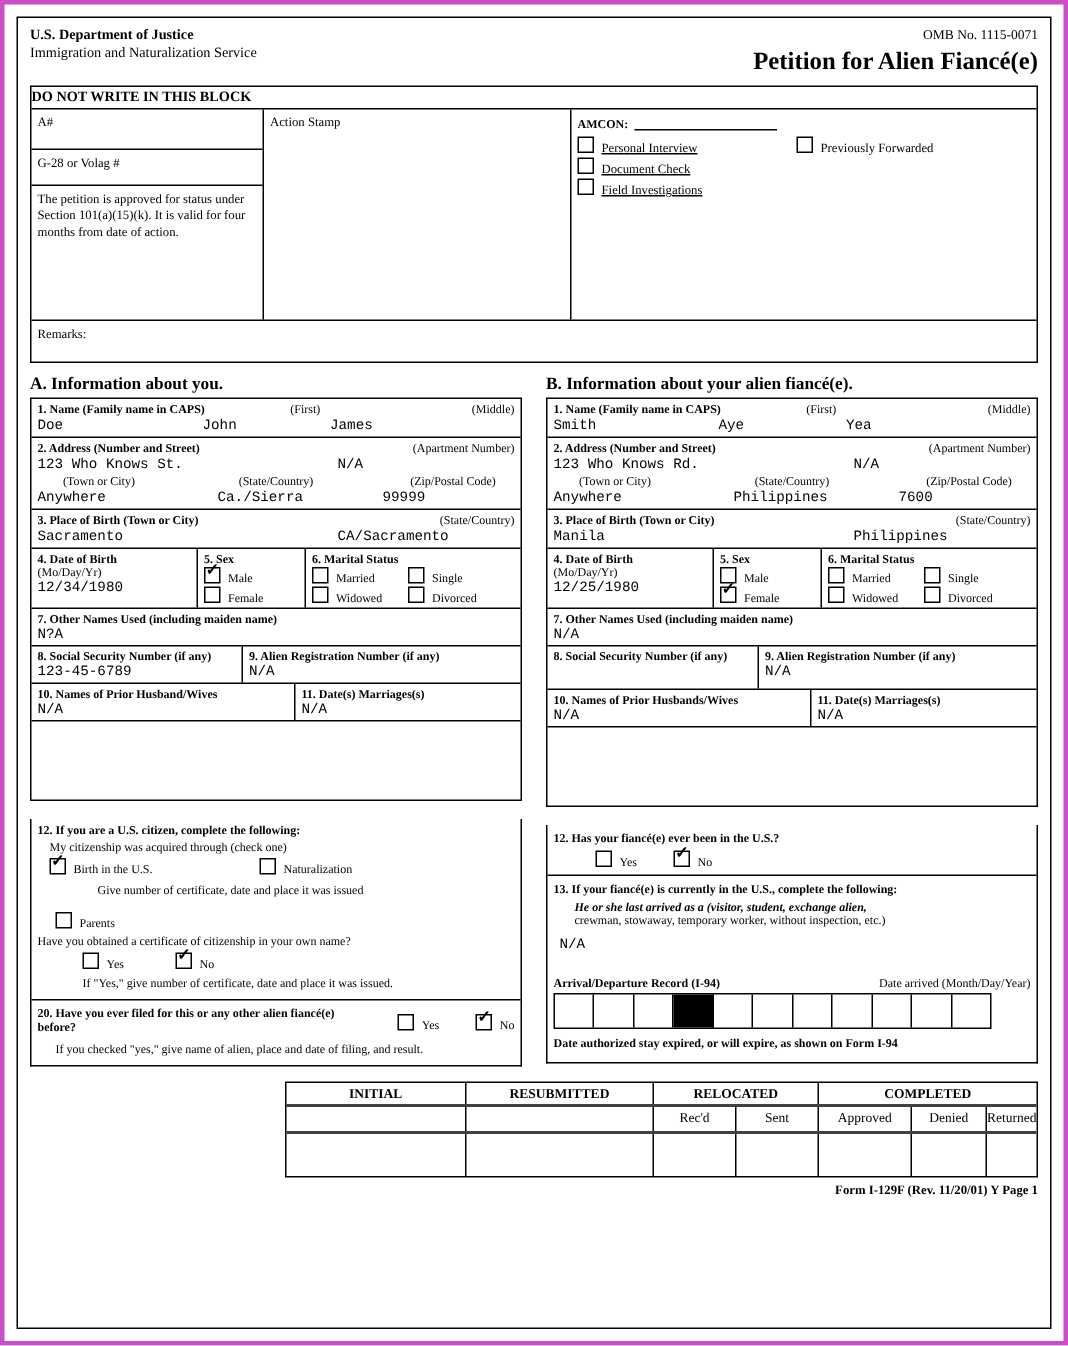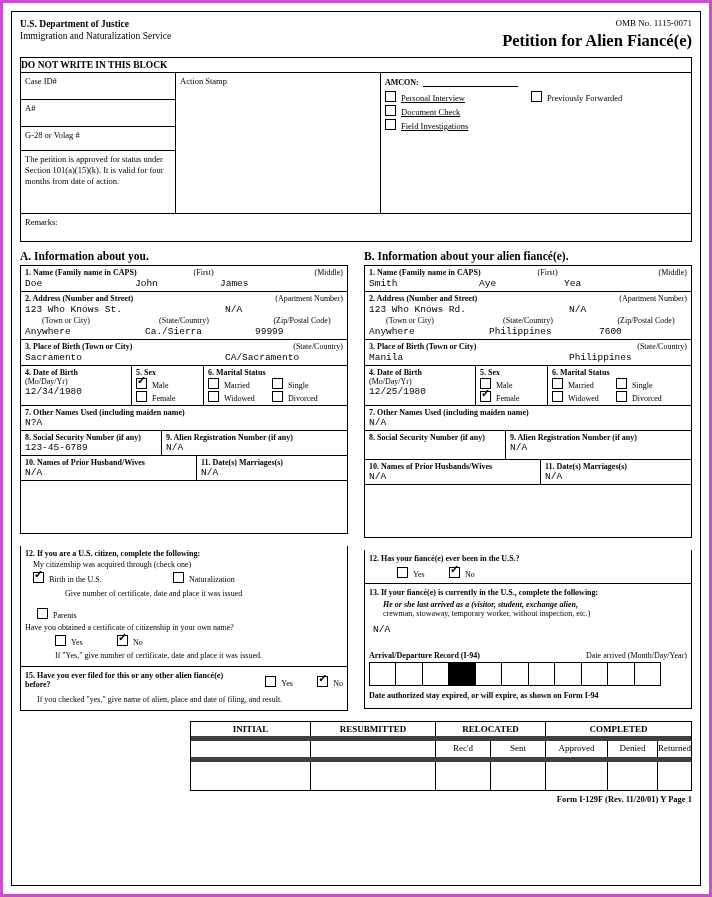--- a/index.html
+++ b/index.html
@@ -52,21 +52,21 @@
   .valrow{display:flex;margin-top:1px;}
   .flexsp{display:flex;justify-content:space-between;gap:36px;}
   .miniopt{font-size:8px;margin-top:1px;white-space:nowrap;}
   .vline{border-left:1px solid #000;}
   .q{font-size:8px;}
   .footer{margin-top:10px;display:flex;justify-content:flex-end;}
   .ftable{border:1.5px solid #000;width:500px;font-size:9px;}
   .ftr{display:flex;}
   .ftd{border-right:1px solid #000;box-sizing:border-box;text-align:center;padding:2px 0;font-weight:bold;}
   .ftd:last-child{border-right:none;}
-  .ftb{border-bottom:5px solid #404040;}
+  .ftb{border-bottom:2px solid #404040;}
   .formid{font-size:8.5px;text-align:right;margin-top:3px;font-weight:bold;}
   .i94{display:flex;border:1px solid #000;height:22px;width:290px;margin-top:2px;}
   .i94 div{border-right:1px solid #000;flex:1;}
   .i94 div:last-child{border-right:none;}
   .i94 .filled{background:#000;}
 </style>
 </head>
 <body>
 
 <div id="page">
@@ -80,21 +80,20 @@
       <div style="text-align:right;">
         <div class="omb">OMB No. 1115-0071</div>
         <div class="title">Petition for Alien Fiancé(e)</div>
       </div>
     </div>
 
     <div class="blockbox">
       <div class="bandhdr">DO NOT WRITE IN THIS BLOCK</div>
       <div class="bcols">
         <div class="bcol c1">
-          <div class="bcell" style="height:27px;">Case ID#</div>
           <div class="bcell" style="height:27px;">A#</div>
           <div class="bcell" style="height:24px;">G-28 or Volag #</div>
           <div class="bcell" style="height:62px;border-bottom:none;line-height:11px;">The petition is approved for status under Section 101(a)(15)(k). It is valid for four months from date of action.</div>
         </div>
         <div class="bcol c2">
           <div class="bcell" style="height:140px;border-bottom:none;">Action Stamp</div>
         </div>
         <div class="bcol c3">
           <div style="height:78px;box-sizing:border-box;">
             <div class="amcon">
@@ -243,21 +242,21 @@
             <div style="display:flex;margin:3px 0 0 30px;">
               <div style="width:62px;"><span class="ck"></span><span class="q">Yes</span></div>
               <div><span class="ck x"></span><span class="q">No</span></div>
             </div>
             <div class="q" style="margin:4px 0 0 30px;">If "Yes," give number of certificate, date and place it was issued.</div>
           </div>
 
           <div class="frow" style="border-top:1px solid #000;border-bottom:none;padding:4px 4px 6px 4px;">
             <div style="display:flex;justify-content:space-between;">
               <div>
-                <div class="lbl">15.  Have you ever filed for this or any other alien fiancé(e)</div>
+                <div class="lbl">20.  Have you ever filed for this or any other alien fiancé(e)</div>
                 <div class="lbl">before?</div>
               </div>
               <div style="display:flex;align-items:flex-end;padding-bottom:1px;">
                 <div style="width:52px;"><span class="ck"></span><span class="q">Yes</span></div>
                 <div><span class="ck x"></span><span class="q">No</span></div>
               </div>
             </div>
             <div class="q" style="margin:6px 0 0 12px;">If you checked "yes," give name of alien, place and date of filing, and result.</div>
           </div>
         </div>

